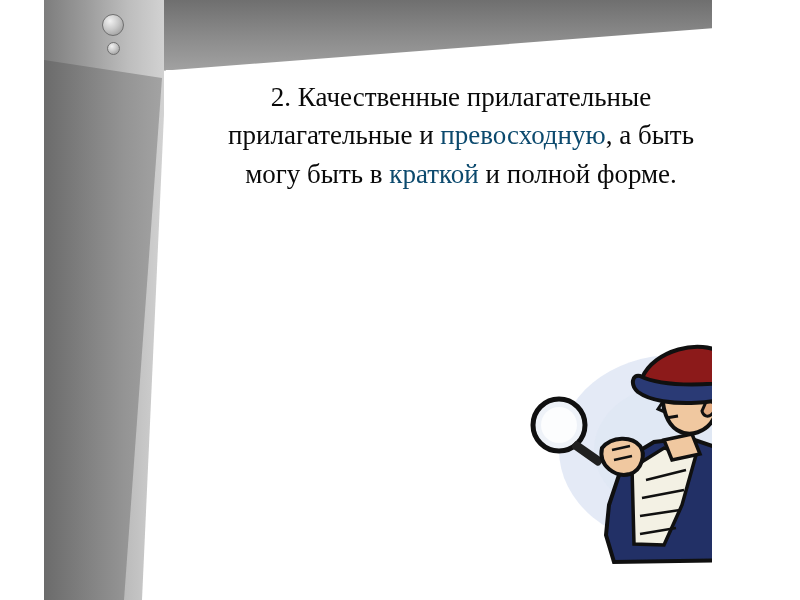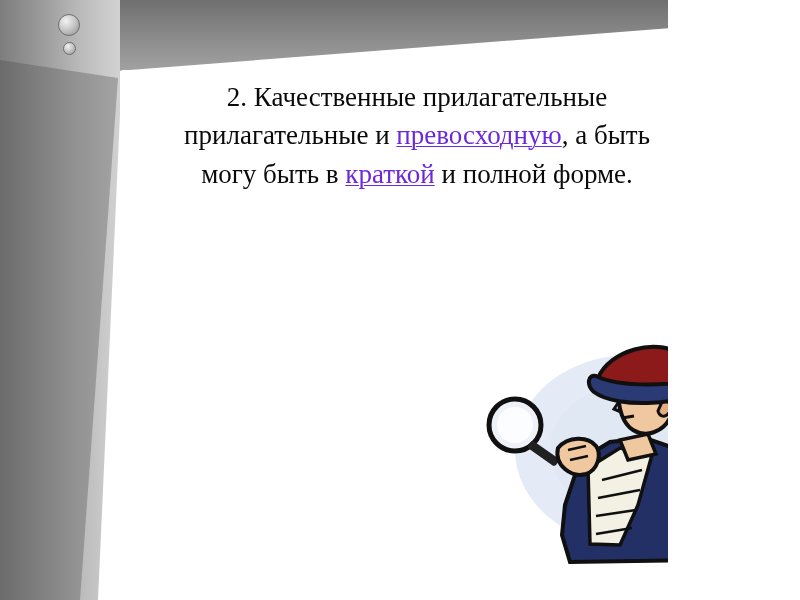--- a/index.html
+++ b/index.html
@@ -9,20 +9,21 @@
   }
   body {
     font-family: "Liberation Serif", serif;
   }
   .slide {
     position: relative;
     width: 668px;
     height: 600px;
     overflow: hidden;
     background: #ffffff;
+    margin-left: 44px;
   }
 
   
   .deco-left {
     position: absolute;
     left: 0;
     top: 0;
     width: 120px;
     height: 600px;
     background: linear-gradient(to right, #7d7d7d 0%, #9b9b9b 35%, #bdbdbd 70%, #d2d2d2 100%);
@@ -78,22 +79,21 @@
     left: 72px;
     top: 78px;
     width: 690px;
     text-align: center;
     font-size: 27px;
     line-height: 1.42;
     color: #0a0a0a;
   }
   .text-block .line { white-space: nowrap; }
   .hl {
-    color: #6d28d9;
-    text-decoration: underline;
+    color: #0c4a6e;
     text-decoration-thickness: 1px;
     text-underline-offset: 2px;
   }
 
   
   .illustration {
     position: absolute;
     left: 470px;
     top: 330px;
     width: 300px;

